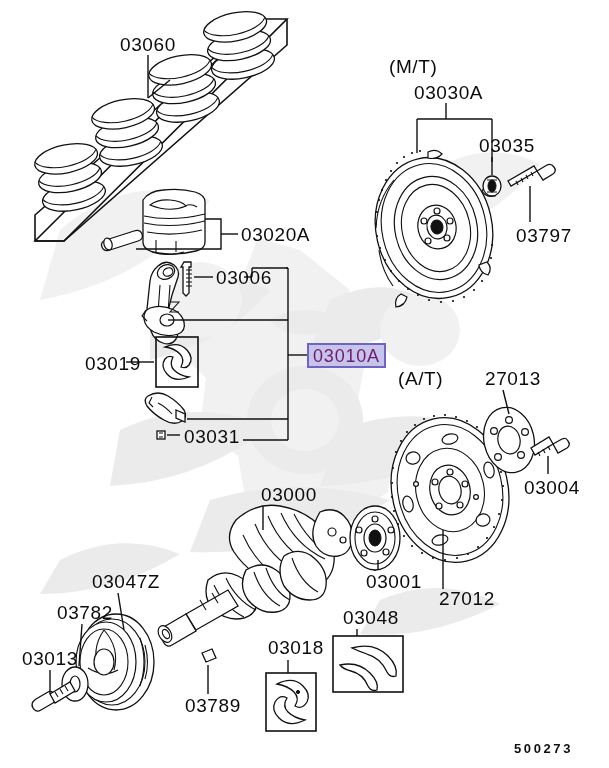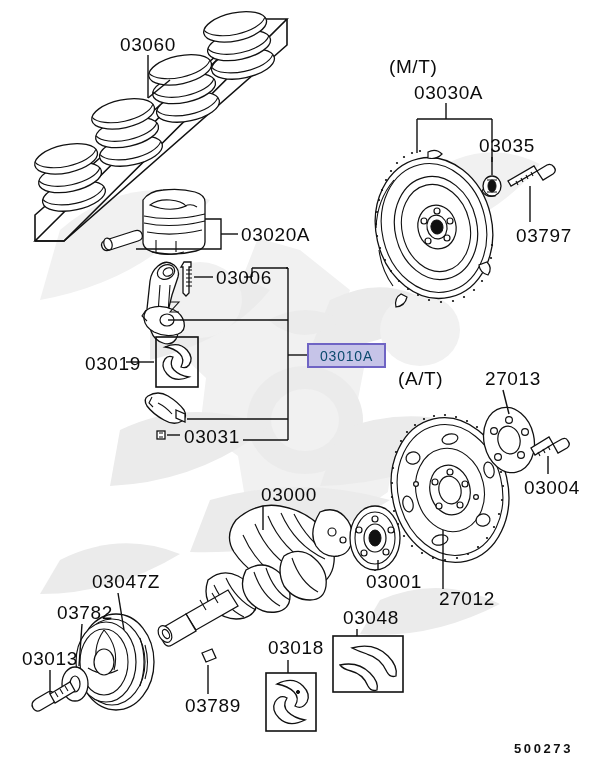--- a/index.html
+++ b/index.html
@@ -30,21 +30,21 @@
   
   #hl-box{
     position:absolute;left:307px;top:343px;
     width:79px;height:25px;
     background:#c6c4e8;border:2px solid #6f64c4;
     box-sizing:border-box;
     display:flex;align-items:center;justify-content:center;
   }
   #hl-box span{
     font-family:"Liberation Sans","DejaVu Sans",sans-serif;
-    font-size:14px;color:#0c4a6e;letter-spacing:0.8px;
+    font-size:18px;color:#701a75;letter-spacing:0.8px;
     line-height:1;
   }
 </style>
 </head>
 <body>
 
 <div id="stage">
 
 <svg width="609" height="768" viewBox="0 0 609 768" xmlns="http://www.w3.org/2000/svg">
 

